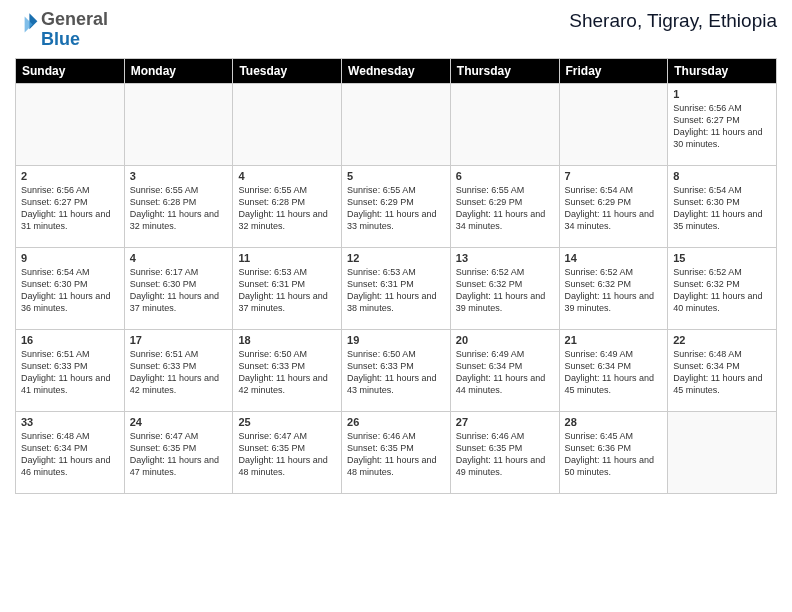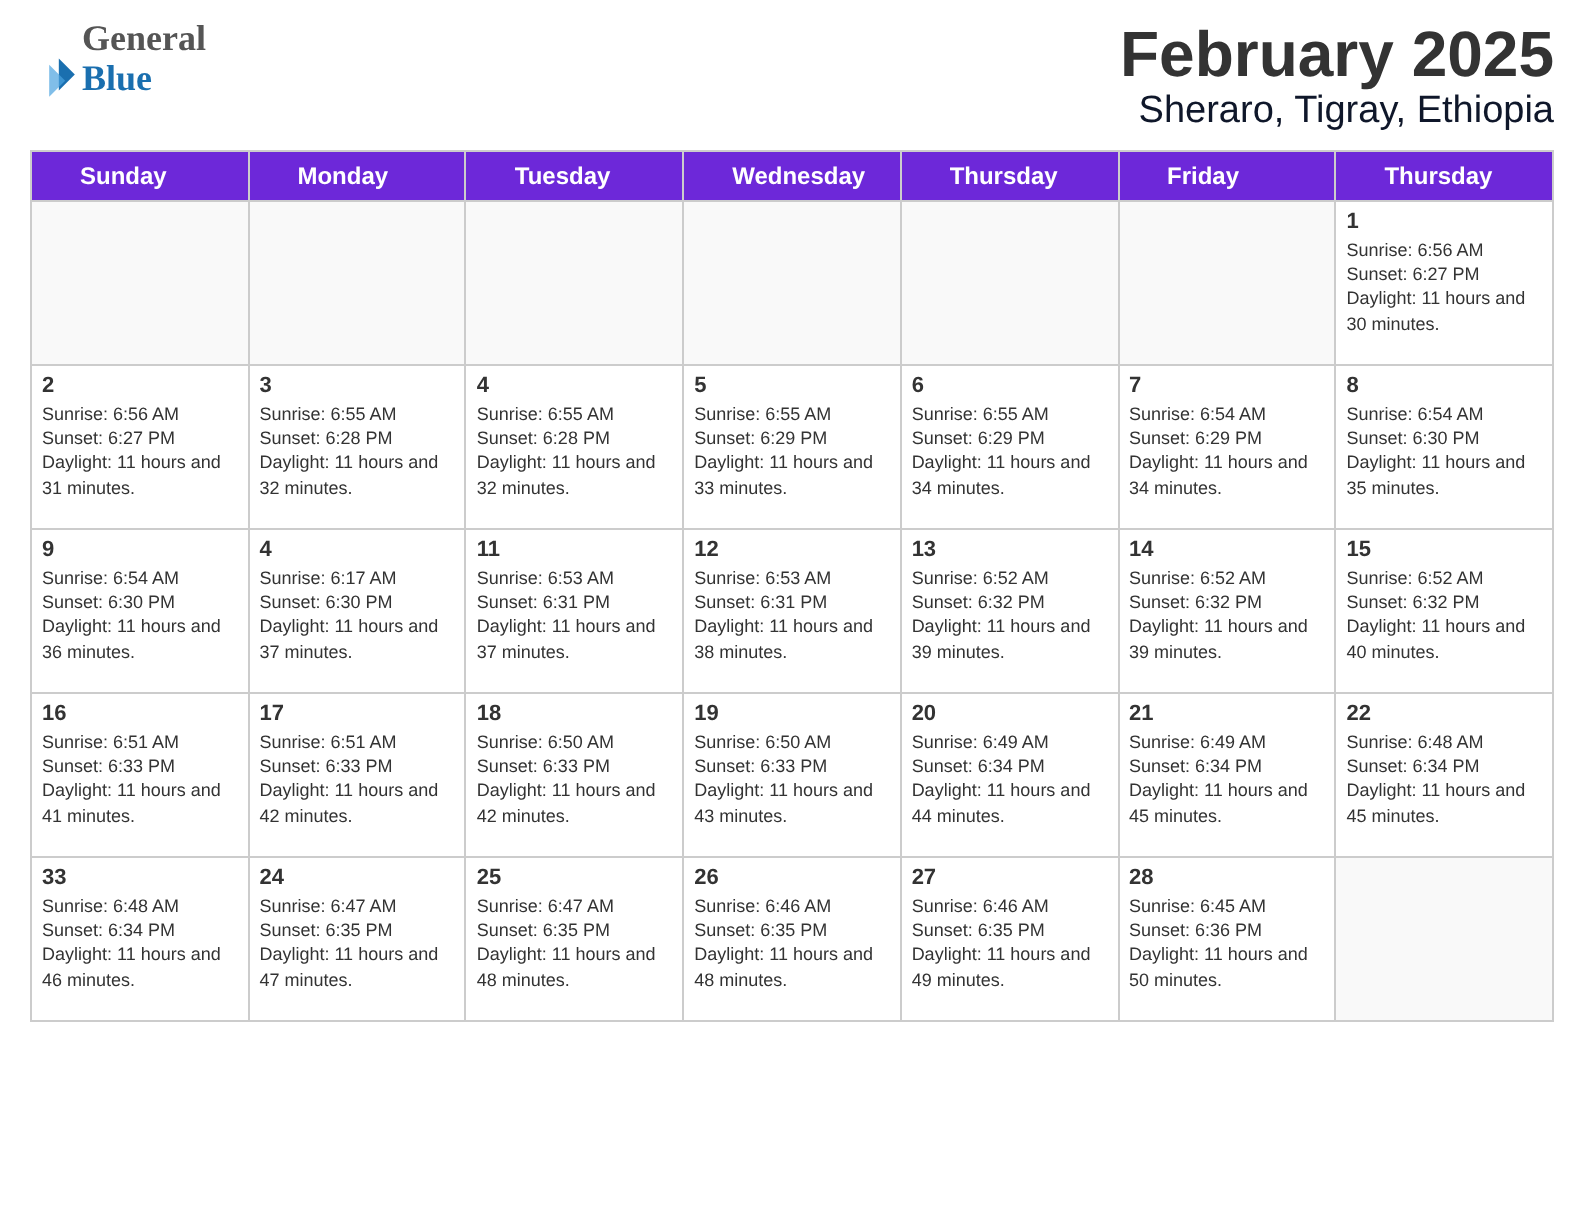--- a/index.html
+++ b/index.html
@@ -16,22 +16,21 @@
       padding: 10px 15px;
     }
     .header {
       display: flex;
       align-items: flex-start;
       justify-content: space-between;
       margin-bottom: 8px;
     }
     .logo {
       display: flex;
-      align-items: flex-end;
-      font-family: Liberation Serif, serif;
+      align-items: flex-start;
     }
     .logo-text {
       font-size: 18px;
       font-weight: bold;
       color: #333;
       line-height: 1.1;
     }
     .logo-general { color: #555; }
     .logo-blue { color: #1a6faf; }
     .logo-icon {
@@ -51,24 +50,24 @@
     .location {
       font-size: 19px;
       color: #0f172a;
     }
     .calendar {
       width: 100%;
       border-collapse: collapse;
       table-layout: fixed;
     }
     .calendar th {
-      background: #6d28d9;
+      background: #000000;
       color: #fff;
       text-align: left;
-      padding: 5px 24px;
+      padding: 5px 6px;
       font-size: 12px;
       font-weight: bold;
       border: 1px solid #ccc;
     }
     .calendar td {
       border: 1px solid #ccc;
       vertical-align: top;
       padding: 4px 5px;
       font-size: 9.5px;
       color: #333;
@@ -97,21 +96,20 @@
       <svg class="logo-icon" viewBox="0 0 30 30">
         <polygon points="18,4 28,14 18,24" fill="#1a6faf"></polygon>
         <polygon points="12,8 22,18 12,28" fill="#4aa3df" opacity="0.7"></polygon>
       </svg>
       <div class="logo-text">
         <span class="logo-general">General</span><br>
         <span class="logo-blue">Blue</span>
       </div>
     </div>
     <div class="title-block">
-      <div class="month-year">February 2025</div>
       <div class="location">Sheraro, Tigray, Ethiopia</div>
     </div>
   </div>
 
   <table class="calendar">
     <thead>
       <tr>
         <th>Sunday</th>
         <th>Monday</th>
         <th>Tuesday</th>

